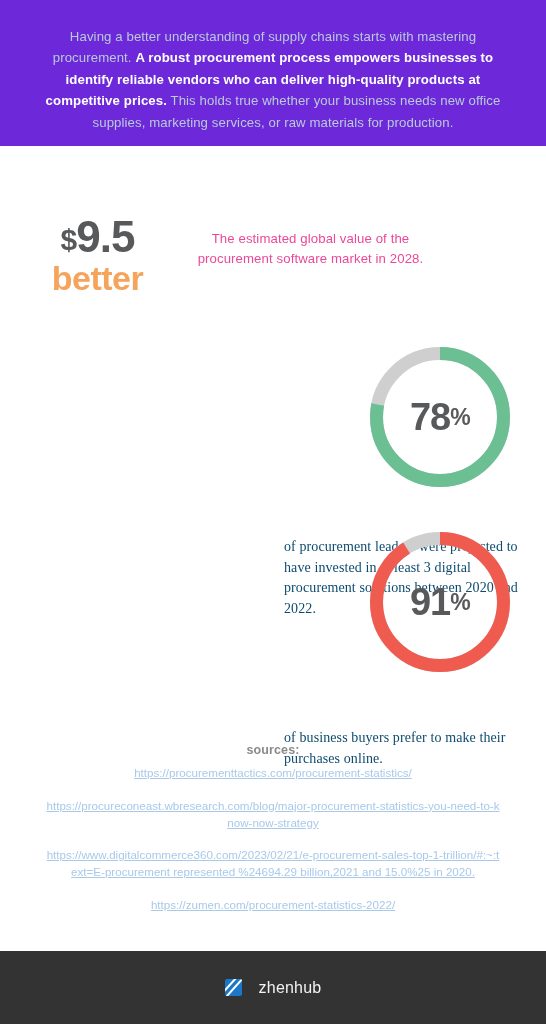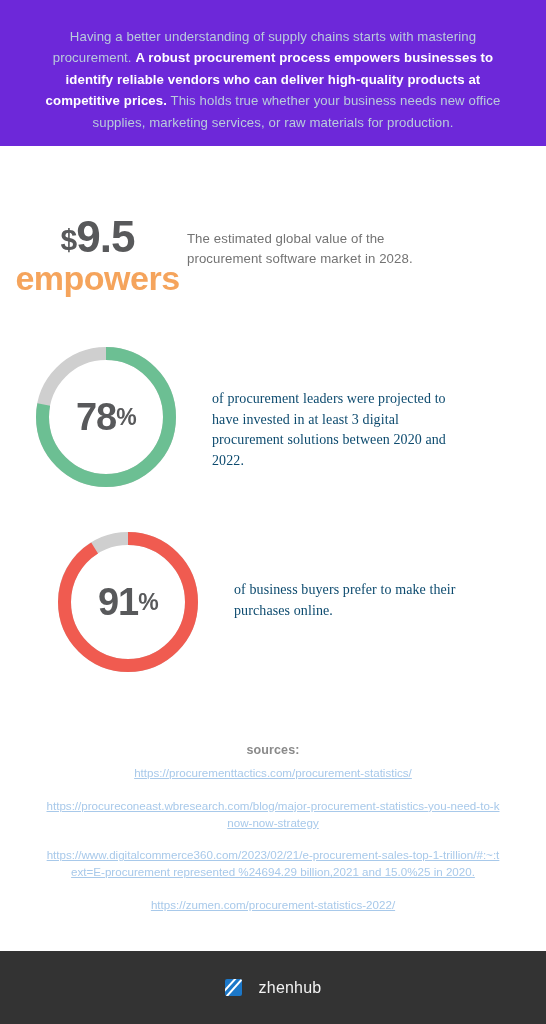--- a/index.html
+++ b/index.html
@@ -59,35 +59,37 @@
   }
   .bignum-line1 .dollar { font-size:30px; vertical-align:2px; }
   .bignum-line2 {
     font-size:34px;
     font-weight:bold;
     color:#f5a45c;
     line-height:1.1;
     letter-spacing:-0.5px;
   }
   .desc {
-    color:#737373;
+    color:#ec4899;
     font-size:13.2px;
     line-height:1.48;
     letter-spacing:0.1px;
     padding-top:14px;
     width:265px;
+    text-align:center;
   }
 
   
   .donut-row {
     position:absolute;
     left:0;
     width:546px;
     display:flex;
-    align-items:flex-start;
+    align-items:flex-end;
+    flex-direction:column;
   }
   .donut-row.r2 { top:197px; }
   .donut-row.r3 { top:382px;padding-left:22px; }
   .donut-holder {
     width:212px;
     display:flex;
     justify-content:center;
     flex:none;
   }
   .donut { position:relative; width:148px; height:148px; }
@@ -197,21 +199,21 @@
     <div class="header-text">
       <span>Having a better understanding of supply chains starts with mastering procurement. </span><span class="em">A robust procurement process empowers businesses to identify reliable vendors who can deliver high-quality products at competitive prices.</span><span> This holds true whether your business needs new office supplies, marketing services, or raw materials for production.</span>
     </div>
   </div>
 
   <div class="main">
 
     <div class="row-number">
       <div class="bignum-wrap">
         <div class="bignum-line1"><span class="dollar">$</span><span>9.5</span></div>
-        <div class="bignum-line2">empowers</div>
+        <div class="bignum-line2">better</div>
       </div>
       <div class="desc">The estimated global value of the procurement software market in 2028.</div>
     </div>
 
     <div class="donut-row r2">
       <div class="donut-holder">
         <div class="donut">
           <svg width="148" height="148" viewBox="0 0 148 148">
             <circle cx="74" cy="74" r="63.5" fill="none" stroke="#cfcfcf" stroke-width="13"></circle>
             <circle cx="74" cy="74" r="63.5" fill="none" stroke="#6cbf93" stroke-width="13" stroke-dasharray="311.3 88.7" stroke-dashoffset="0" transform="rotate(-90 74 74)"></circle>

